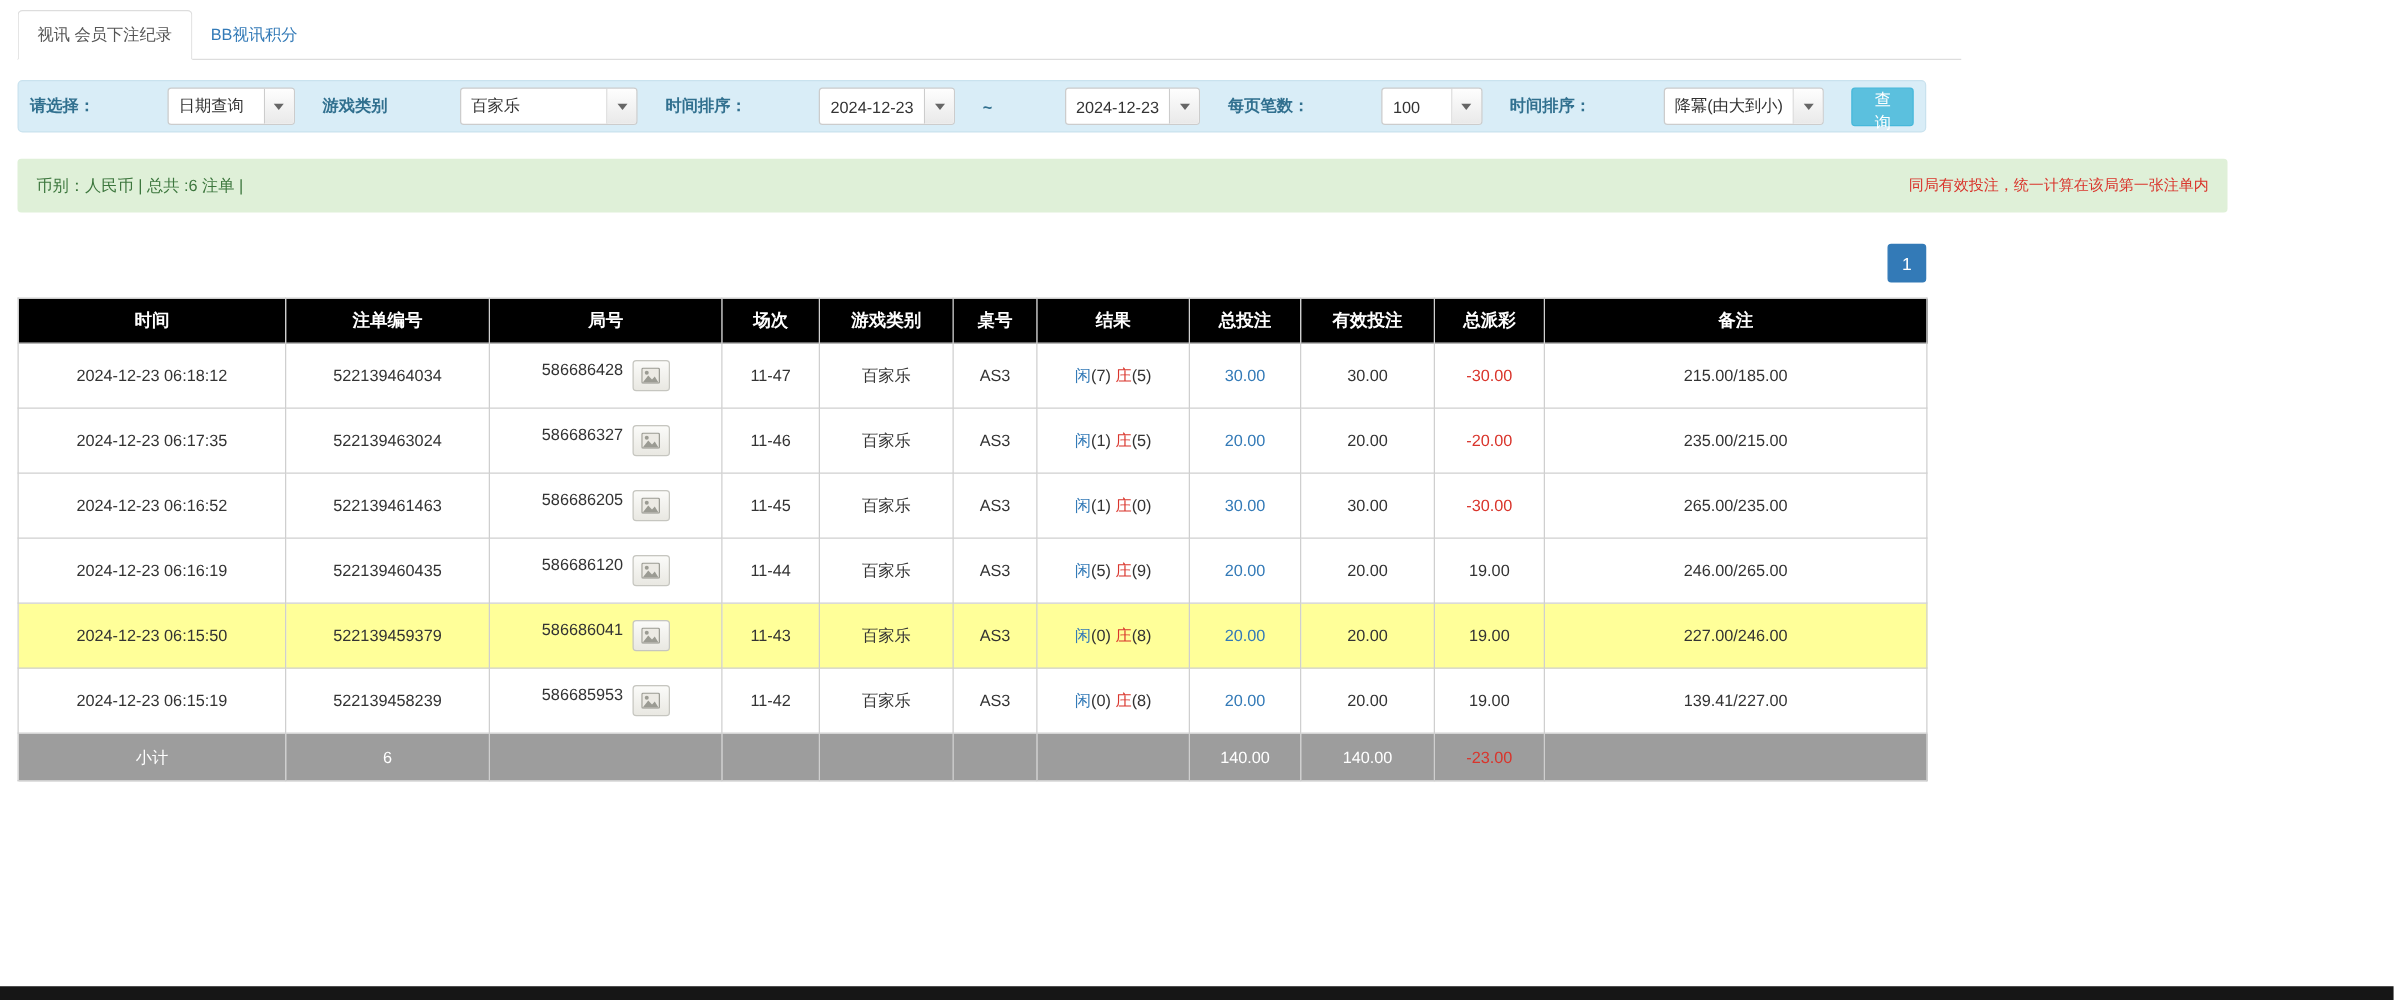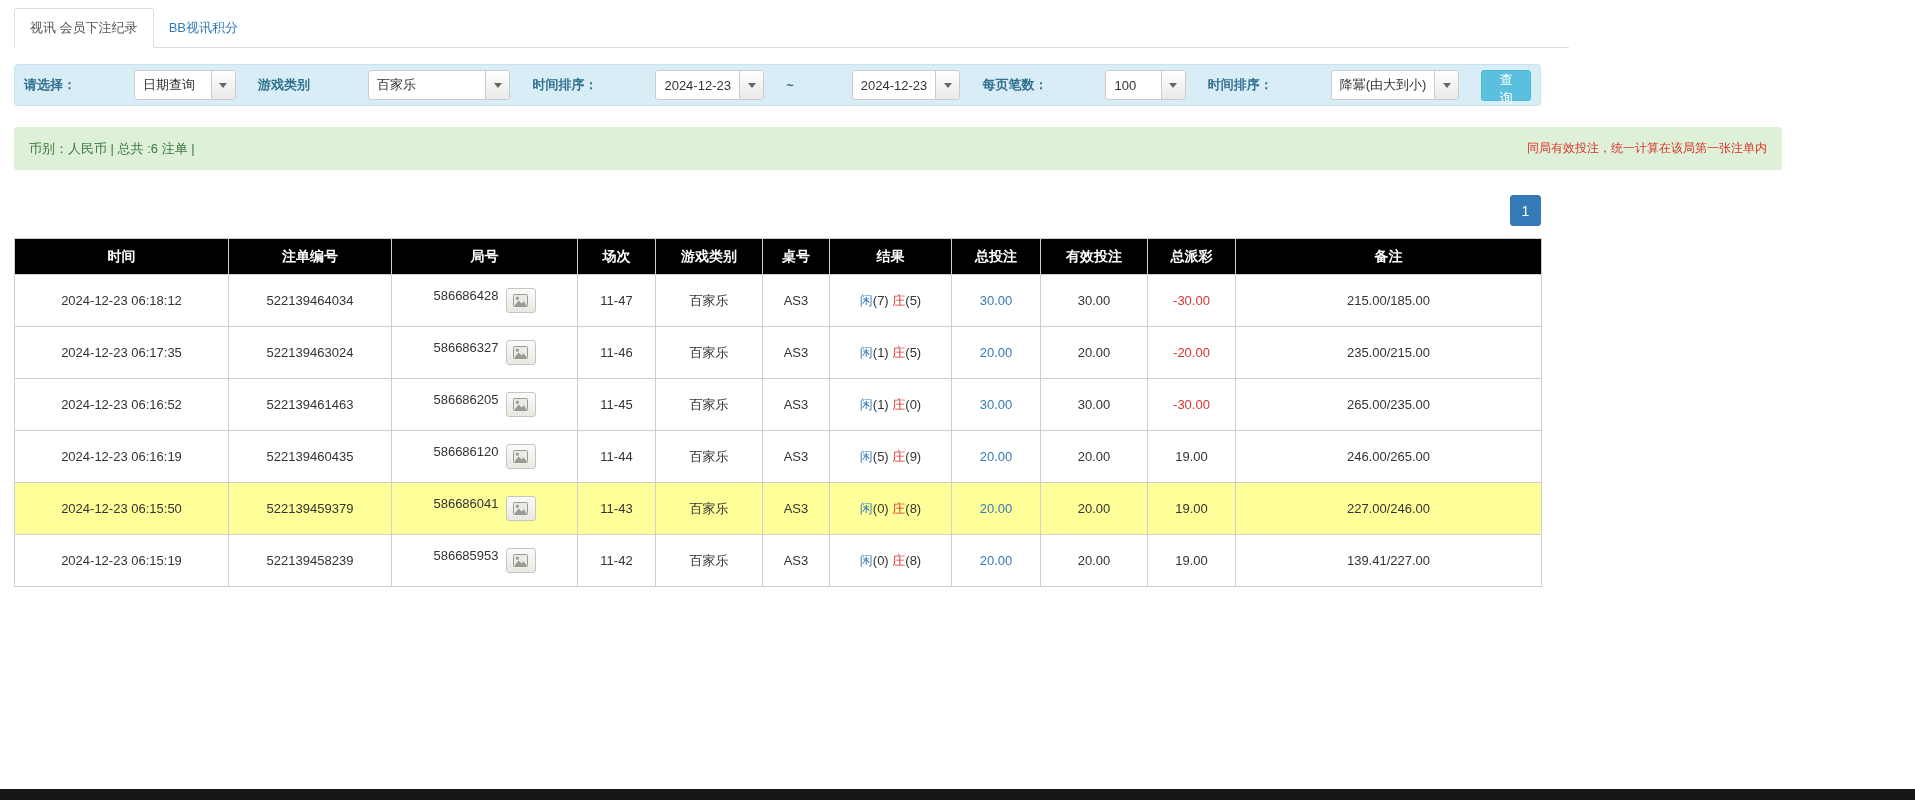--- a/index.html
+++ b/index.html
@@ -303,18 +303,31 @@
             </span></td>
           <td>11-42</td>
           <td>百家乐</td>
           <td>AS3</td>
           <td><span class="c-blue">闲</span><span>(0)</span> <span class="c-red">庄</span><span>(8)</span></td>
           <td><span class="c-blue">20.00</span></td>
           <td>20.00</td>
           <td><span class="">19.00</span></td>
           <td>139.41/227.00</td>
         </tr>
+        <tr class="footer-row">
+          <td>小计</td>
+          <td>6</td>
+          <td></td>
+          <td></td>
+          <td></td>
+          <td></td>
+          <td></td>
+          <td>140.00</td>
+          <td>140.00</td>
+          <td><span class="c-red">-23.00</span></td>
+          <td></td>
+        </tr>
       </tbody>
   </table>
 
 </div>
 
 <div class="bottom-bar"></div>
 
 </body></html>

